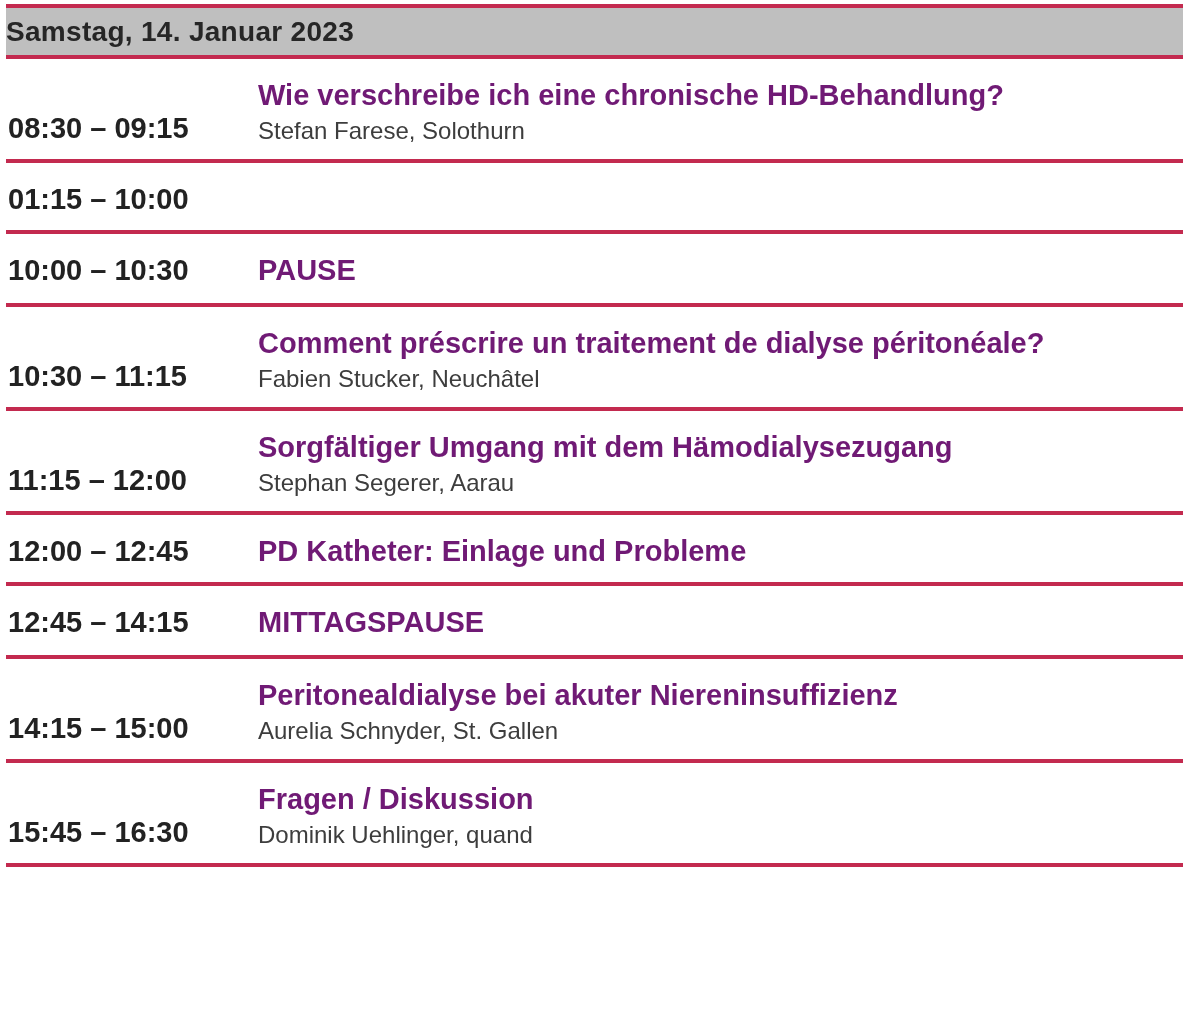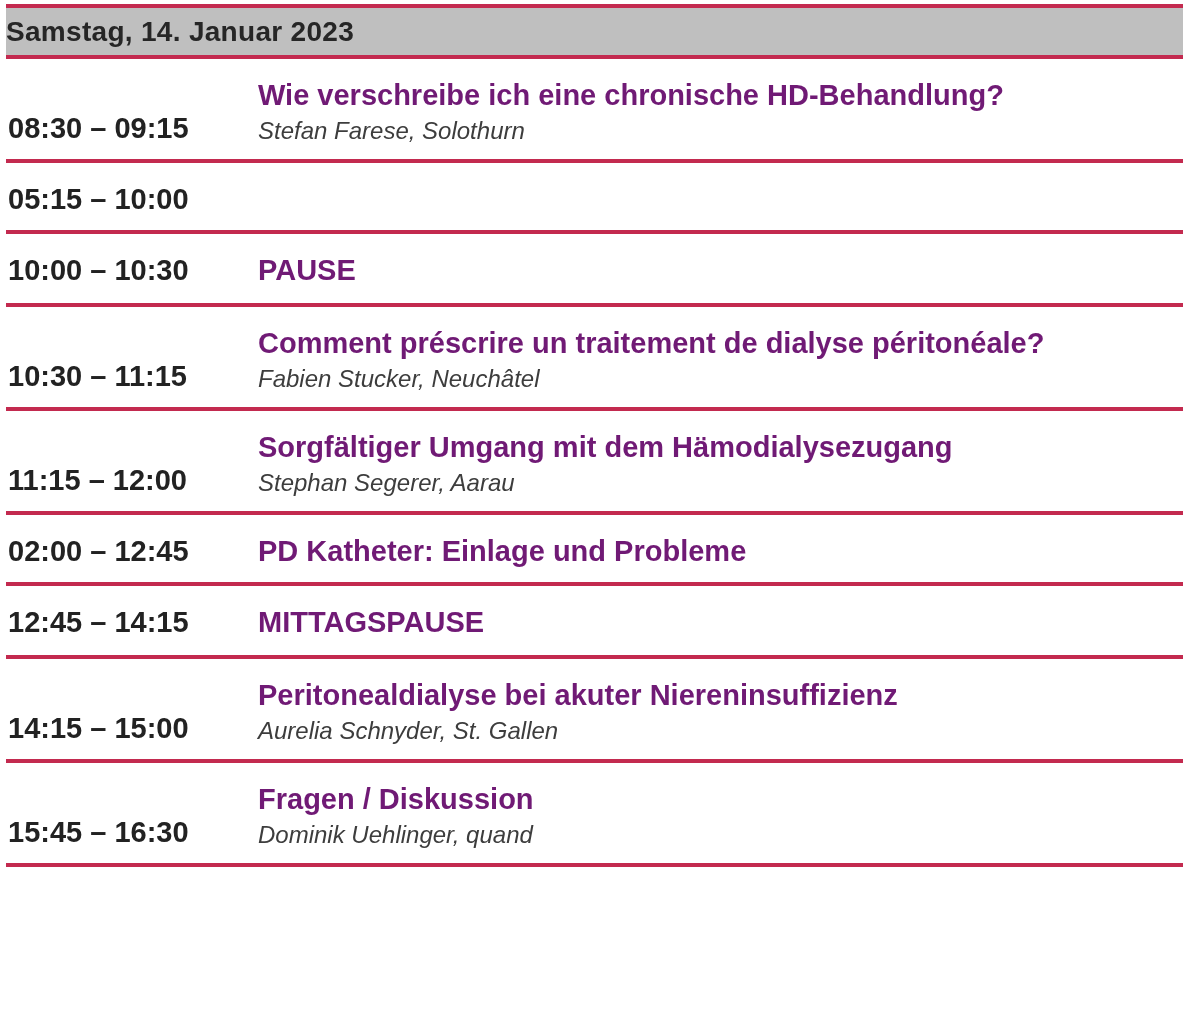--- a/index.html
+++ b/index.html
@@ -57,21 +57,20 @@
   .title {
     font-size: 29px;
     line-height: 34px;
     font-weight: bold;
     color: #701a75;
   }
   .speaker {
     margin-top: 5px;
     font-size: 24px;
     line-height: 28px;
-    font-style: italic;
     font-weight: normal;
     color: #3d3d3d;
   }
 </style>
 </head>
 <body>
 
 <div class="container">
 
   <div class="day-header">
@@ -80,21 +79,21 @@
 
   <div class="row">
     <div class="time">08:30 – 09:15</div>
     <div class="content">
       <div class="title">Wie verschreibe ich eine chronische HD-Behandlung?</div>
       <div class="speaker">Stefan Farese, Solothurn</div>
     </div>
   </div>
 
   <div class="row">
-    <div class="time">05:15 – 10:00</div>
+    <div class="time">01:15 – 10:00</div>
   </div>
 
   <div class="row break">
     <div class="time">10:00 – 10:30</div>
     <div class="content">
       <div class="title">PAUSE</div>
     </div>
   </div>
 
   <div class="row">
@@ -107,21 +106,21 @@
 
   <div class="row">
     <div class="time">11:15 – 12:00</div>
     <div class="content">
       <div class="title">Sorgfältiger Umgang mit dem Hämodialysezugang</div>
       <div class="speaker">Stephan Segerer, Aarau</div>
     </div>
   </div>
 
   <div class="row">
-    <div class="time">02:00 – 12:45</div>
+    <div class="time">12:00 – 12:45</div>
     <div class="content">
       <div class="title">PD Katheter: Einlage und Probleme</div>
     </div>
   </div>
 
   <div class="row break">
     <div class="time">12:45 – 14:15</div>
     <div class="content">
       <div class="title">MITTAGSPAUSE</div>
     </div>

